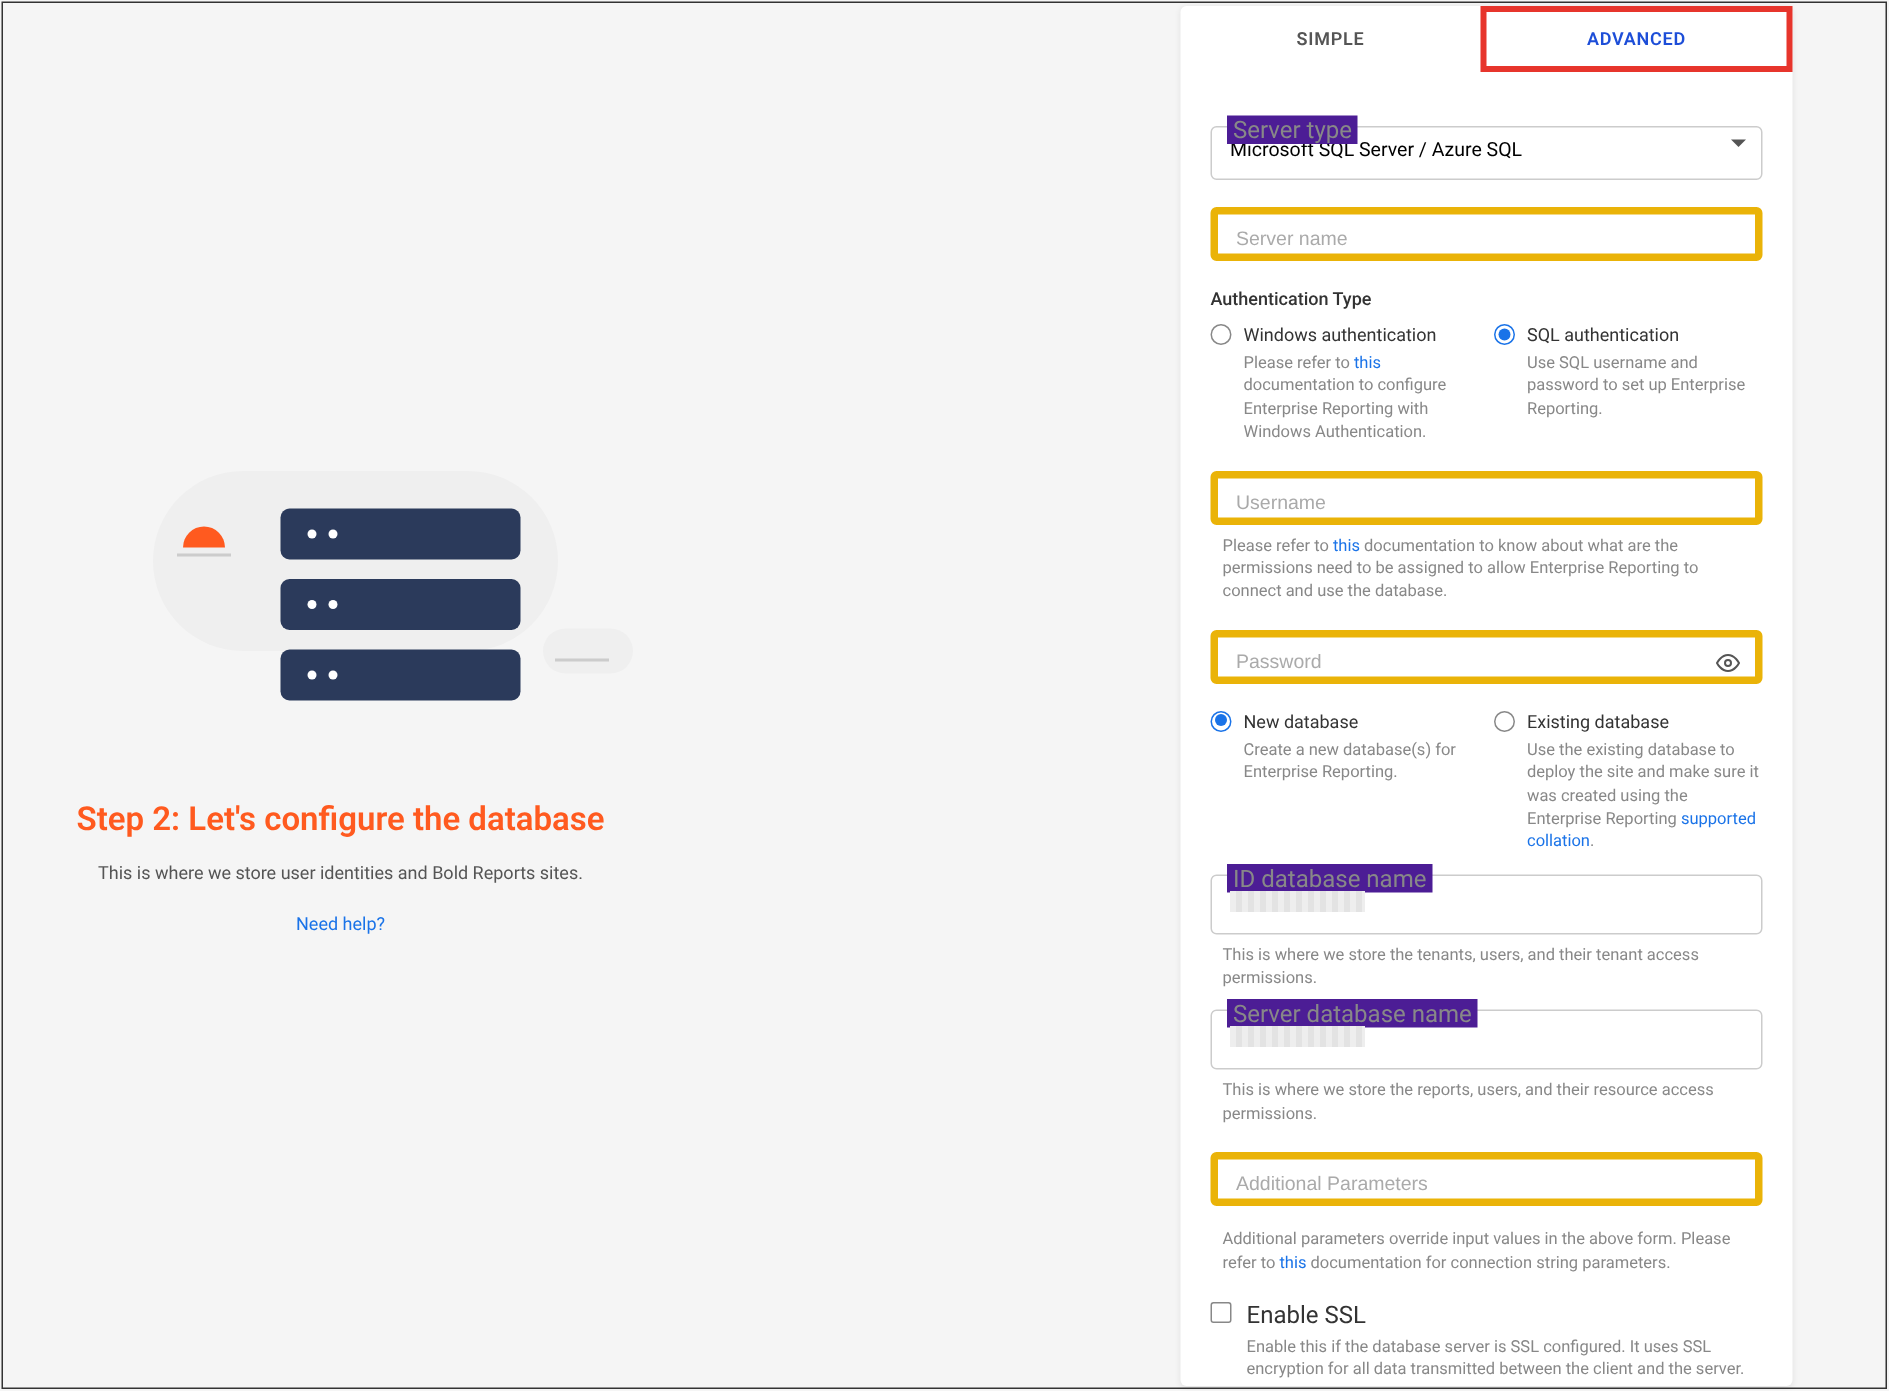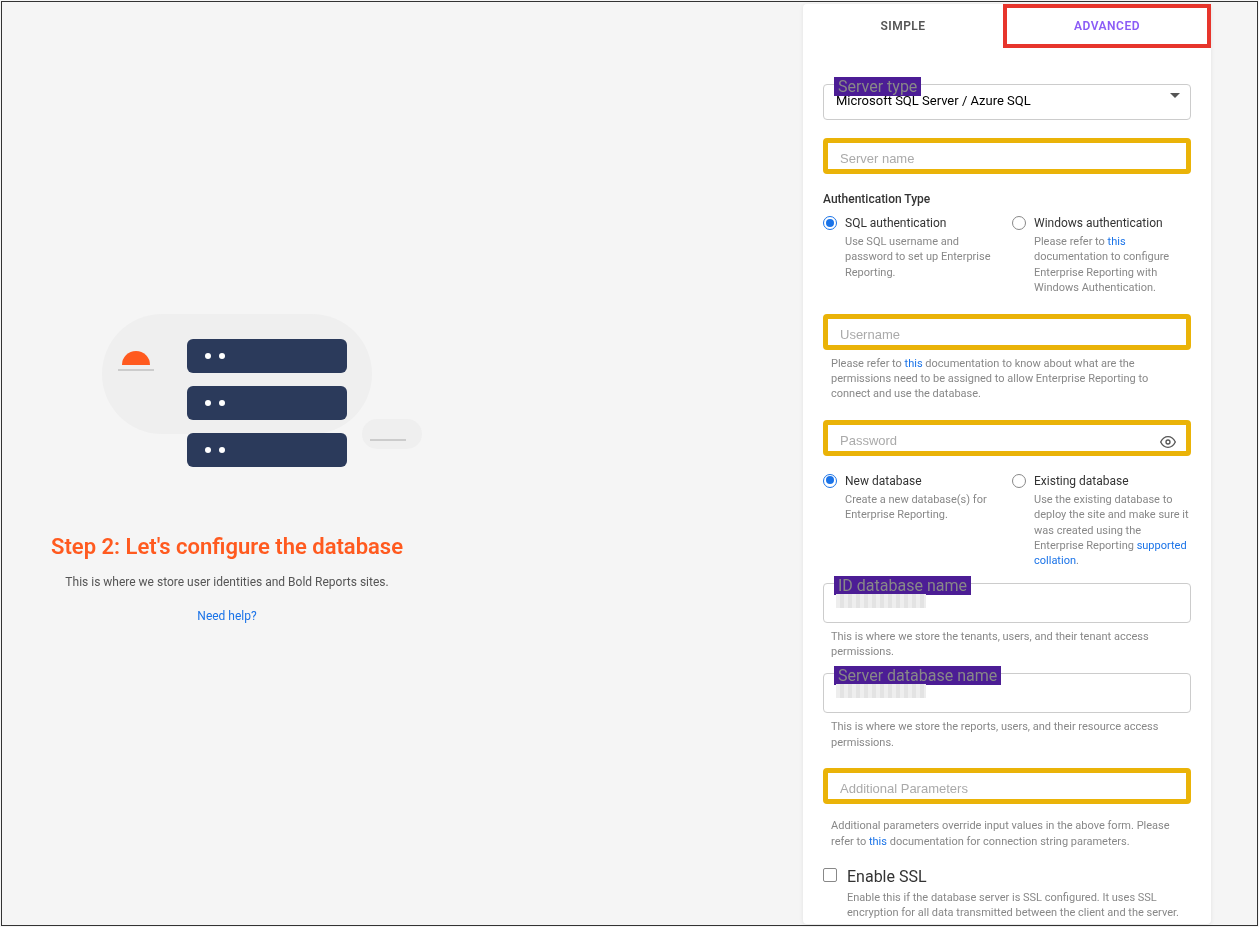--- a/index.html
+++ b/index.html
@@ -15,24 +15,24 @@
 .server-box { position: absolute; width: 160px; height: 34px; background: #2b3a5b; border-radius: 6px; left: 145px; }
 .server-box.s1 { top: 35px; }
 .server-box.s2 { top: 82px; }
 .server-box.s3 { top: 129px; }
 .server-dot { position: absolute; width: 6px; height: 6px; background: #fff; border-radius: 50%; top: 14px; }
 .server-dot.d1 { left: 18px; }
 .server-dot.d2 { left: 32px; }
 .step-title { color: #ff5a1f; font-size: 22px; font-weight: 600; margin-bottom: 16px; text-align: center; }
 .step-subtitle { color: #555; font-size: 12px; text-align: center; margin-bottom: 20px; }
 .help-link { color: #1a73e8; font-size: 12px; text-decoration: none; }
-.right-panel { position: absolute; right: 46px; top: 2px; width: 408px; height: 920px; background: #fff; border-radius: 4px; box-shadow: 0 1px 4px rgba(0,0,0,0.08); padding-bottom: 10px; }
+.right-panel { position: absolute; right: 62px; top: 2px; width: 408px; height: 920px; background: #fff; border-radius: 4px; box-shadow: 0 1px 4px rgba(0,0,0,0.08); padding-bottom: 10px; }
 .tabs { display: flex; height: 44px; }
 .tab { flex: 1; text-align: center; line-height: 44px; font-size: 12px; font-weight: 600; letter-spacing: 0.5px; cursor: pointer; color: #555; }
-.tab.active { color: #8b5cf6; }
+.tab.active { color: #1d4ed8; }
 .tab-advanced-wrap { border: 4px solid #e7352c; }
 .form-body { padding: 12px 20px 6px 20px; }
 .float-field { position: relative; border: 1px solid #ccc; border-radius: 4px; height: 36px; margin-top: 24px; }
 .float-label { position: absolute; top: -8px; left: 10px; background: #4c1d95; padding: 0 4px; font-size: 16px; color: #888; }
 .float-value { padding: 8px 12px; font-size: 13px; color: #000000; width: 100%; border: none; outline: none; background: transparent; }
 .float-value::placeholder { color: #aaa; }
 .dropdown-arrow { position: absolute; right: 10px; top: 8px; width: 0; height: 0; border-left: 5px solid transparent; border-right: 5px solid transparent; border-top: 5px solid #555; }
 .plain-field { border: 5px solid #eab308; border-radius: 4px; height: 36px; margin-top: 18px; position: relative; }
 .section-label { font-size: 12px; color: #333; font-weight: 500; margin-top: 18px; }
 .radio-row { display: flex; gap: 10px; margin-top: 10px; }
@@ -98,35 +98,35 @@
       </div>
 
       <div class="plain-field">
         <input class="float-value" placeholder="Server name" style="">
       </div>
 
       <div class="section-label">Authentication Type</div>
       <div class="radio-row">
         <div class="radio-col">
           <div class="radio-head">
+            <div class="radio-outer unchecked"></div>
+            <span>Windows authentication</span>
+          </div>
+          <div class="radio-desc">
+            <span>Please refer to </span><a href="#" class="inline-link">this</a><span> documentation to configure Enterprise Reporting with Windows Authentication.</span>
+          </div>
+        </div>
+        <div class="radio-col">
+          <div class="radio-head">
             <div class="radio-outer">
                 <div class="radio-inner"></div>
               </div>
             <span>SQL authentication</span>
           </div>
           <div class="radio-desc">Use SQL username and password to set up Enterprise Reporting.</div>
-        </div>
-        <div class="radio-col">
-          <div class="radio-head">
-            <div class="radio-outer unchecked"></div>
-            <span>Windows authentication</span>
-          </div>
-          <div class="radio-desc">
-            <span>Please refer to </span><a href="#" class="inline-link">this</a><span> documentation to configure Enterprise Reporting with Windows Authentication.</span>
-          </div>
         </div>
       </div>
 
       <div class="plain-field">
         <input class="float-value" placeholder="Username" style="">
       </div>
       <div class="hint-text">
         <span>Please refer to </span><a href="#" class="inline-link">this</a><span> documentation to know about what are the permissions need to be assigned to allow Enterprise Reporting to connect and use the database.</span>
       </div>
 

